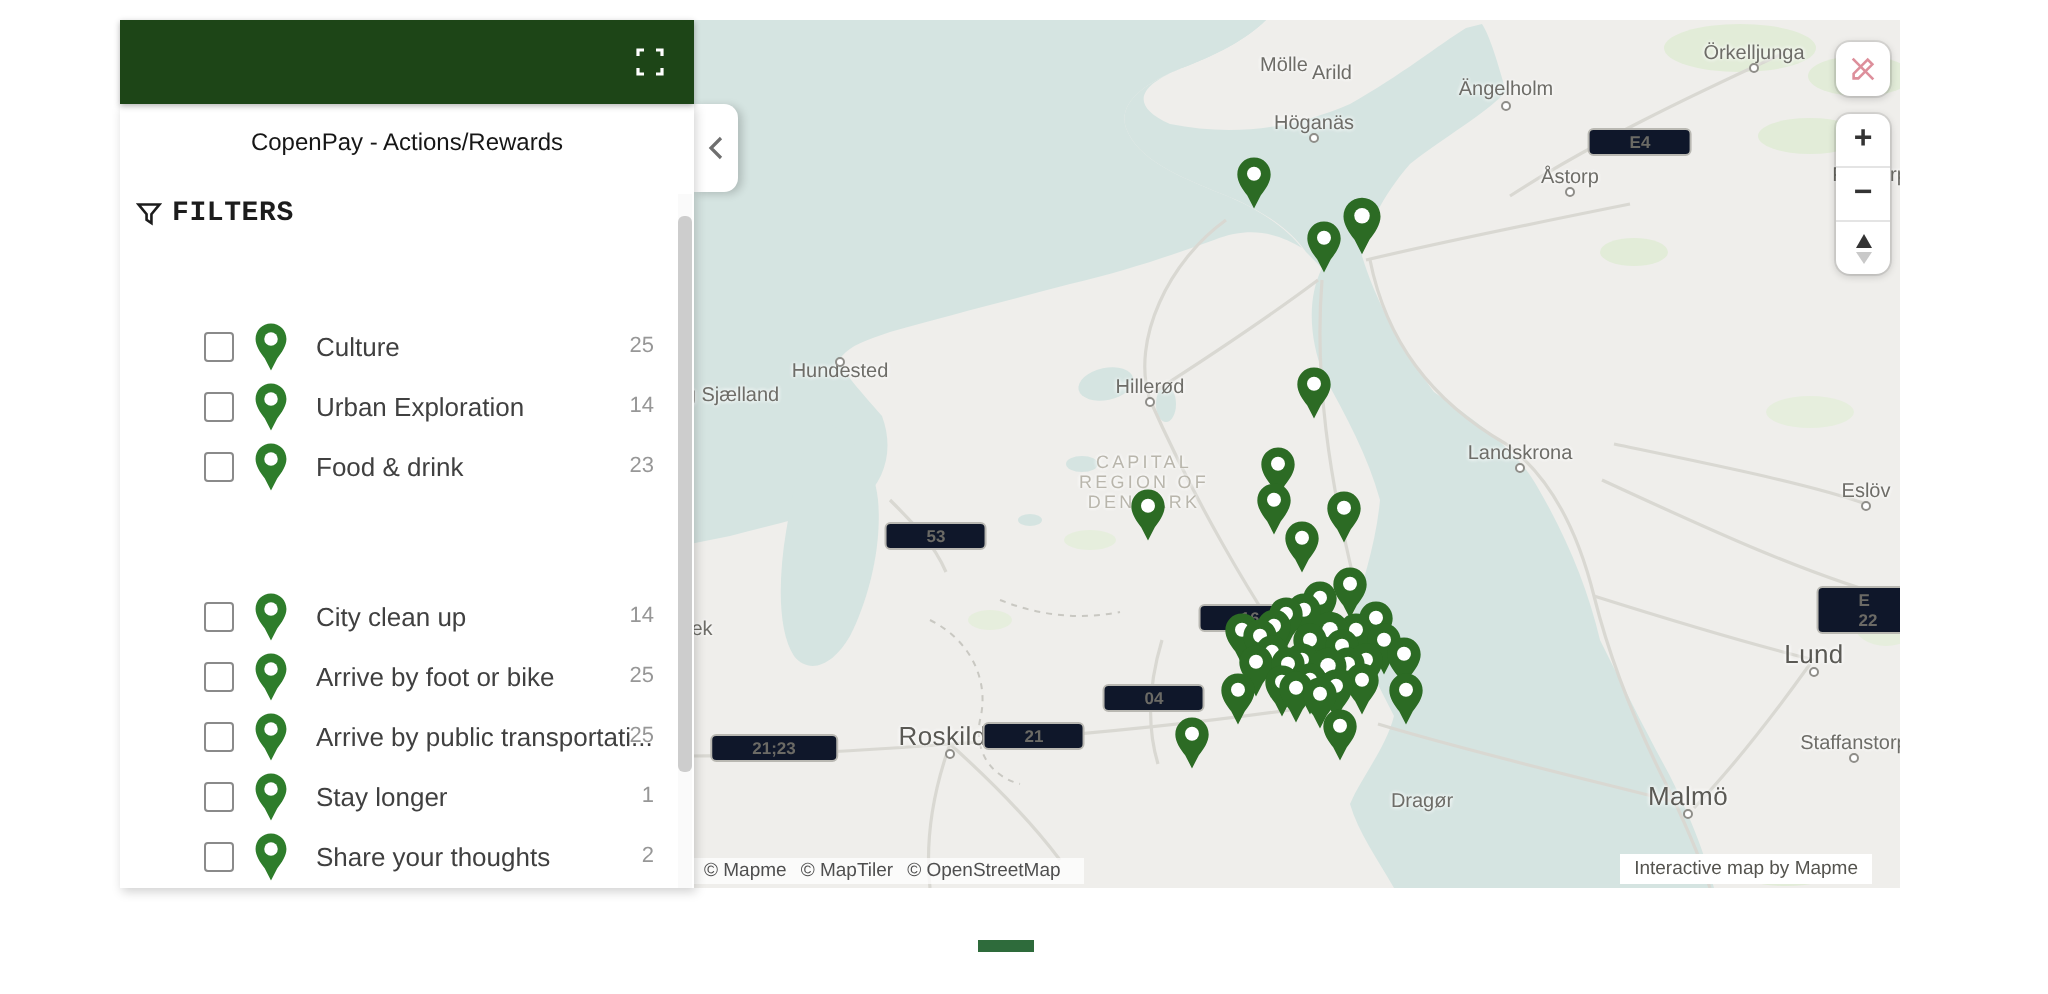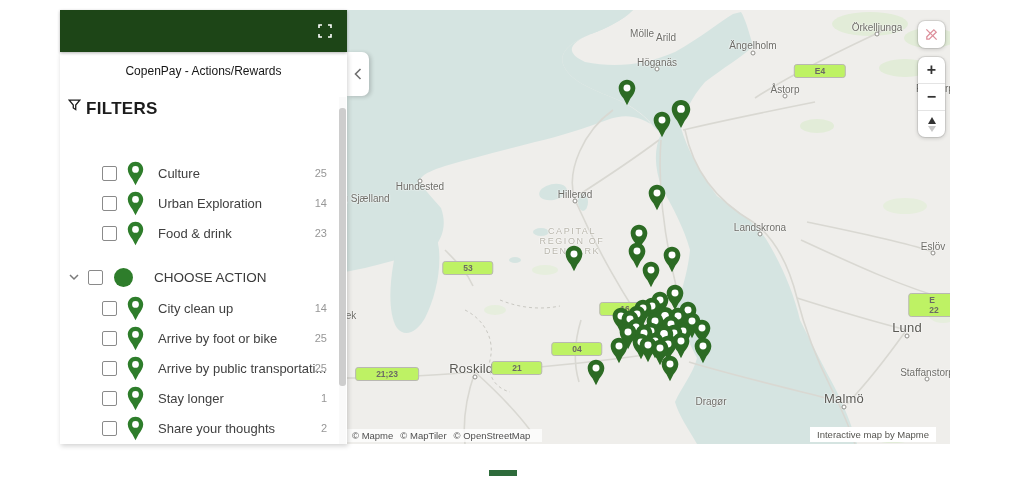--- a/index.html
+++ b/index.html
@@ -10,21 +10,21 @@
   
   #map { position:absolute; left:345px; top:10px; width:605px; height:434px;
          background:#efeeeb; overflow:hidden; }
   #map-svg { position:absolute; left:0; top:0; }
   .mlabel { position:absolute; transform:translate(-50%,-50%); white-space:nowrap;
             color:#6e6d68; font-size:10px; text-shadow:0 0 2px #fff,0 0 2px #fff; z-index:3; }
   .mlabel.md { font-size:13px; color:#5a5954; letter-spacing:.2px; }
   .mlabel.region { font-size:9px; color:#b9b6ac; letter-spacing:1.6px; }
   .mdot { position:absolute; width:5px; height:5px; border:1px solid #8f8e89; background:#fff;
           border-radius:50%; transform:translate(-50%,-50%); z-index:3; }
-  .shield { position:absolute; transform:translate(-50%,-50%); background:#bef264;
+  .shield { position:absolute; transform:translate(-50%,-50%); background:#0f172a;
             border:1px solid #b9b8b2; border-radius:3px; color:#6b6a65; font-size:8.5px;
             font-weight:bold; padding:1px 20px; line-height:10px; z-index:3; }
   .pin { position:absolute; transform:translate(-50%,-100%); z-index:4; }
 
   .mapctl { position:absolute; background:#fff; border-radius:7px;
             box-shadow:0 0 0 1px rgba(0,0,0,.08),0 1px 4px rgba(0,0,0,.2); z-index:6; }
   #ctl-draw { left:573px; top:11px; width:27px; height:27px; display:flex;
               align-items:center; justify-content:center; cursor:pointer; }
   #ctl-zoom { left:573px; top:47px; width:27px; height:80px; display:flex;
               flex-direction:column; }
@@ -49,22 +49,22 @@
                justify-content:flex-end; padding-right:15px;
                box-shadow:0 1px 3px rgba(0,0,0,.3); }
   #sb-panel { position:absolute; left:60px; top:52px; width:287px; height:392px;
               background:#fff; z-index:9; box-shadow:1px 2px 5px rgba(0,0,0,.18); }
   #sb-tab { position:absolute; left:347px; top:52px; width:22px; height:44px;
             background:#fff; border-radius:0 7px 7px 0; z-index:8;
             box-shadow:2px 1px 4px rgba(0,0,0,.18); display:flex; align-items:center;
             justify-content:center; cursor:pointer; }
   #sb-title { position:absolute; left:0; top:12px; width:100%; text-align:center;
               font-size:12px; font-weight:normal; color:#161616; }
-  #sb-filters { position:absolute; left:8px; top:47px; display:flex; 
-              gap:5px; font-size:17px; font-weight:bold; color:#1c1c1c; letter-spacing:.3px; }
+  #sb-filters { position:absolute; left:8px; top:47px; display:flex; align-items:center;
+              gap:5px; font-size:14px; font-weight:bold; color:#1c1c1c; letter-spacing:.3px;font-family:Liberation Mono, monospace; }
   .grp-row { position:absolute; left:0; width:100%; height:26px; display:flex; align-items:center; }
   .chev { width:12px; height:12px; margin-left:8px; cursor:pointer; flex:0 0 auto; }
   .cb { width:15px; height:15px; border:1.5px solid #8a8a8a; border-radius:2px; background:#fff;
         flex:0 0 auto; cursor:pointer; }
   .grp-cb { margin-left:8px; }
   .grp-circle { width:19px; height:19px; border-radius:50%; background:#2e7d2b;
         margin-left:11px; flex:0 0 auto; }
   .grp-label { margin-left:21px; font-size:13.5px; color:#3a3a3a; }
   .item-row { position:absolute; width:100%; height:26px; display:flex; align-items:center; }
   .item-cb { margin-left:42px; }
@@ -418,28 +418,20 @@
     <div class="item-row" style="top:168px">
       <span class="cb item-cb"></span>
       <svg class="item-pin" width="19" height="25" viewBox="0 0 24 34">
         <path d="M12 1C6 1 1.5 5.7 1.5 11.6c0 4.6 3.2 9.3 6.2 13.1L12 33l4.3-8.3c3-3.8 6.2-8.5 6.2-13.1C22.5 5.7 18 1 12 1z" fill="#2e7d2b"></path>
         <circle cx="12" cy="11.5" r="4.6" fill="#fff"></circle>
         </svg>
       <span class="item-label">Food &amp; drink</span>
       <span class="item-count">23</span>
     </div>
 
-    <div class="grp-row" style="top:212px">
-      <svg class="chev" viewBox="0 0 12 12">
-        <path d="M2,4 L6,8 L10,4" fill="none" stroke="#7a7a7a" stroke-width="1.5"></path>
-        </svg>
-      <span class="cb grp-cb"></span>
-      <span class="grp-circle"></span>
-      <span class="grp-label">CHOOSE ACTION</span>
-    </div>
     <div class="item-row" style="top:243px">
       <span class="cb item-cb"></span>
       <svg class="item-pin" width="19" height="25" viewBox="0 0 24 34">
         <path d="M12 1C6 1 1.5 5.7 1.5 11.6c0 4.6 3.2 9.3 6.2 13.1L12 33l4.3-8.3c3-3.8 6.2-8.5 6.2-13.1C22.5 5.7 18 1 12 1z" fill="#2e7d2b"></path>
         <circle cx="12" cy="11.5" r="4.6" fill="#fff"></circle>
         </svg>
       <span class="item-label">City clean up</span>
       <span class="item-count">14</span>
     </div>
     <div class="item-row" style="top:273px">

